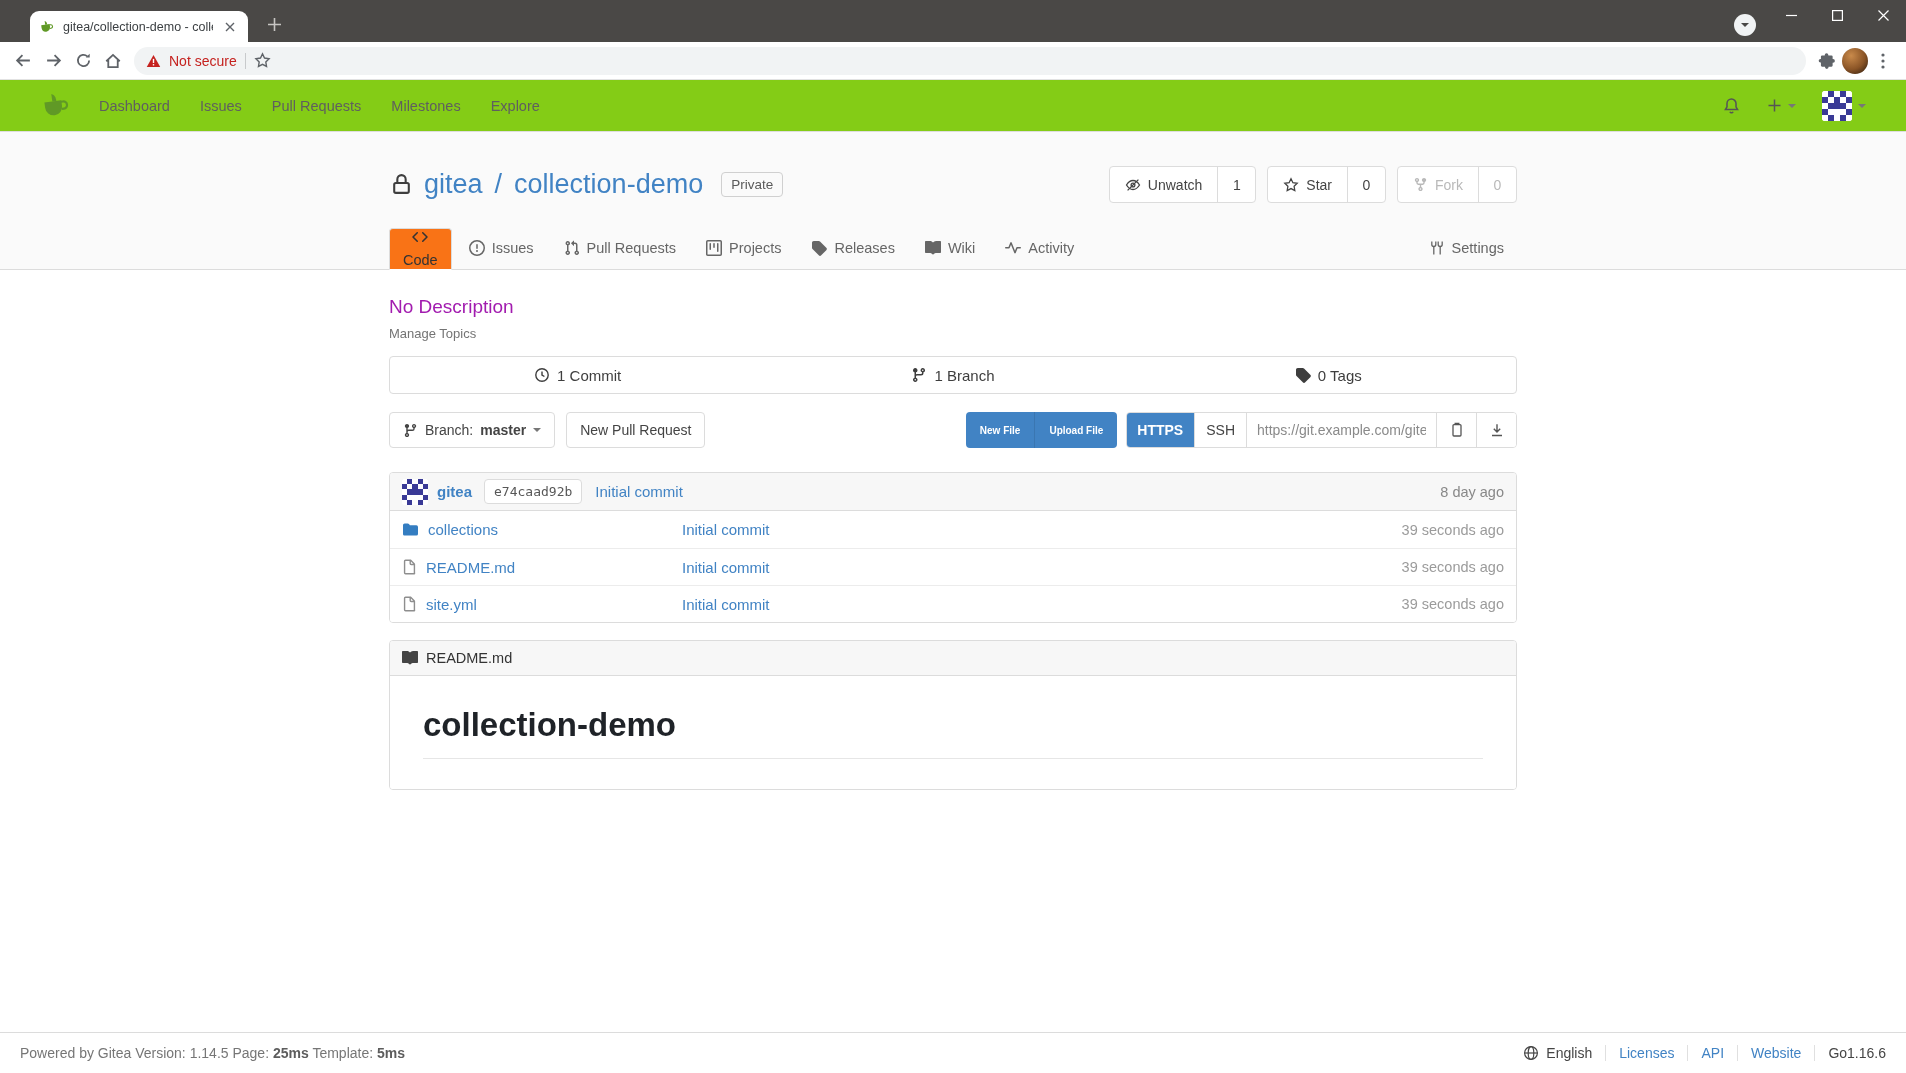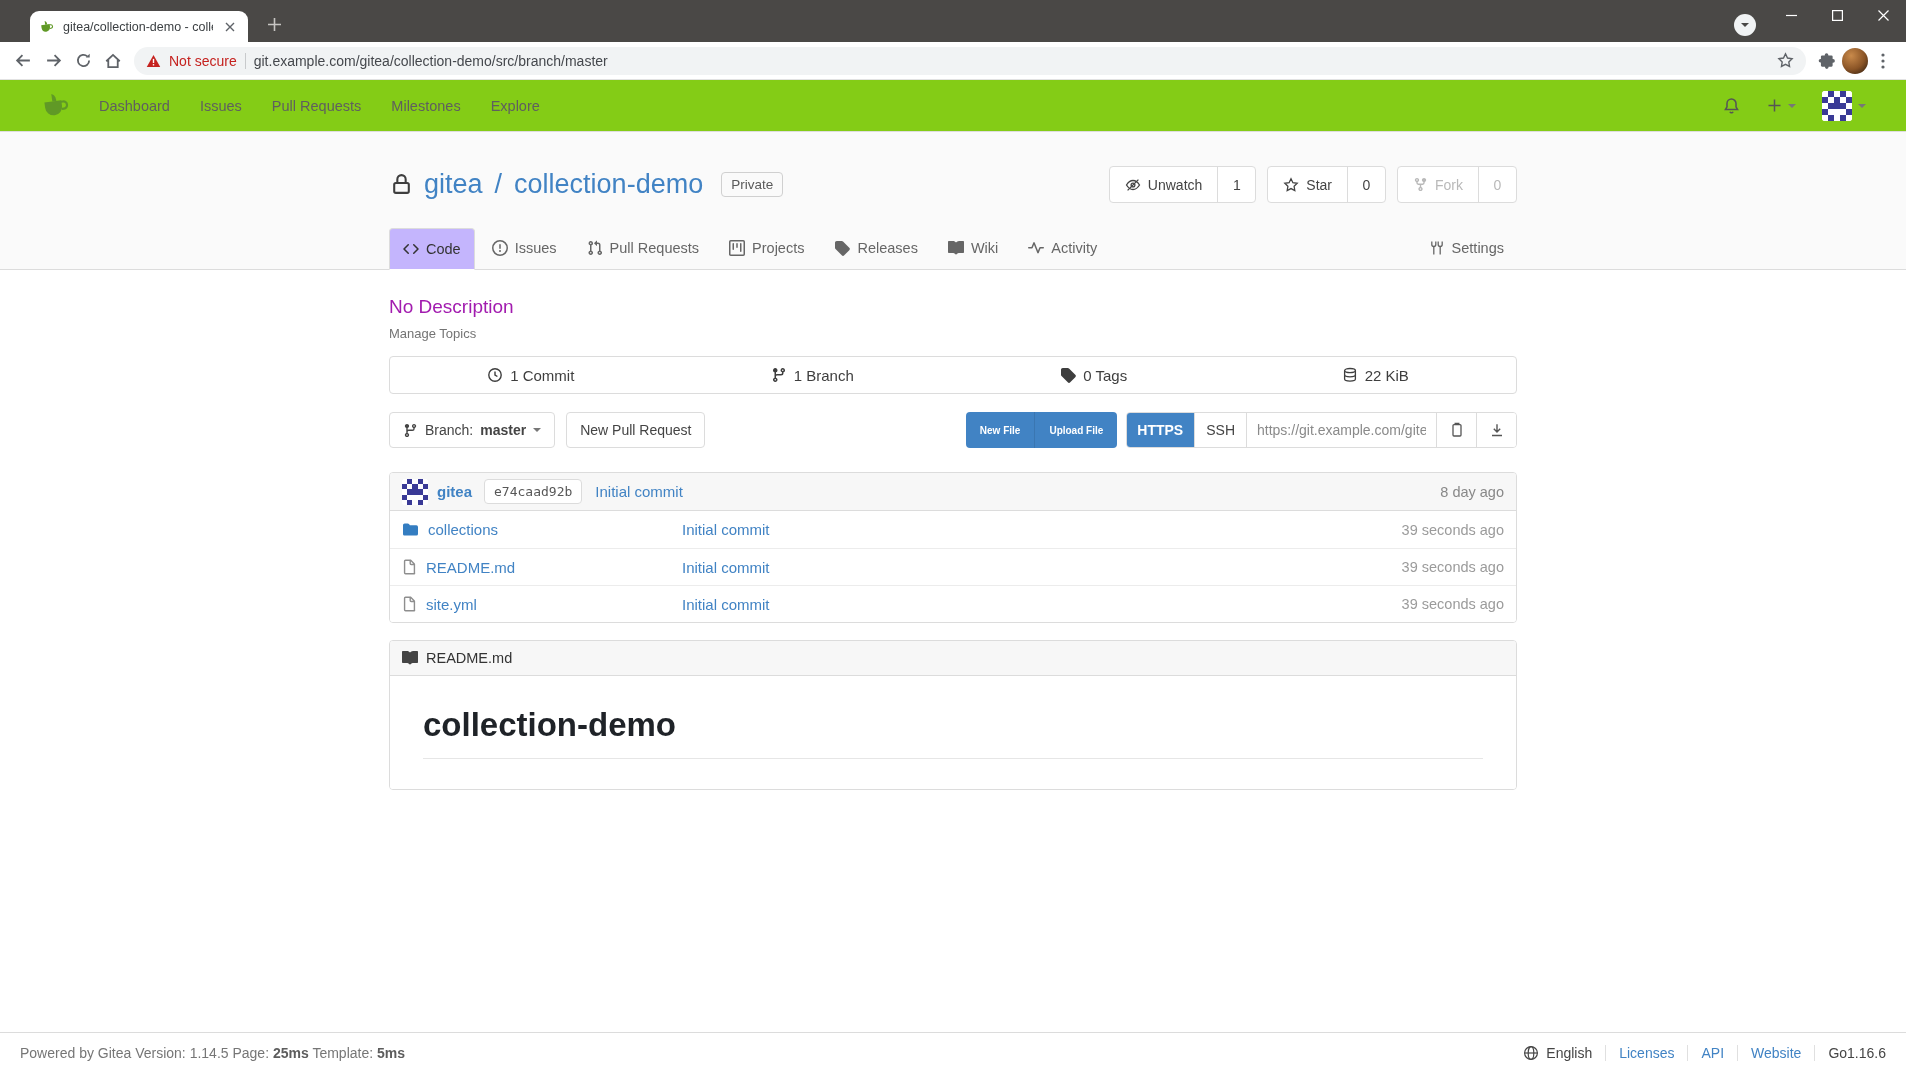--- a/index.html
+++ b/index.html
@@ -52,22 +52,22 @@
   .head-actions { margin-left:auto; display:flex; gap:11px; }
   .pair-btn { display:flex; height:37px; background:#fff; border:1px solid #dcdcdc; border-radius:4px; overflow:hidden; font-size:14px; color:#444; }
   .pair-main { display:flex; align-items:center; gap:7px; padding:0 15px; }
   .pair-count { display:flex; align-items:center; justify-content:center; min-width:38px; border-left:1px solid #dcdcdc; padding:0 10px; }
   .pair-btn.disabled .pair-main, .pair-btn.disabled .pair-count { color:#b9b9b9; }
 
   .tabs-row { display:flex; align-items:flex-end; margin-top:24px; height:42px; }
   .r-tab { display:inline-flex; align-items:center; gap:7px; height:42px; padding:0 13px; margin-right:4px;
            font-size:14.5px; color:#666; position:relative; }
   .r-tab .ico { color:#666; }
-  .r-tab.active { background:#c4b5fd; border:1px solid #dcdcdc; border-bottom-color:#fff; border-radius:4px 4px 0 0;
-                  top:1px; color:#333; }
+  .r-tab.active { background:#f97316; border:1px solid #dcdcdc; border-bottom-color:#fff; border-radius:4px 4px 0 0;
+                  top:1px; color:#333;flex-direction:column; }
   .r-tab.active .ico { color:#333; }
   .r-tab.settings { margin-left:auto; margin-right:0; }
 
   
   .content { padding-top:26px; }
   .descr { font-size:19px; color:#a21caf; }
   .topics { font-size:13px; color:#747474; margin-top:8px; display:inline-block; }
   .stats-bar { margin-top:14px; display:flex; border:1px solid #dcdcdc; border-radius:4px; height:38px; }
   .stat { flex:1; display:flex; align-items:center; justify-content:center; gap:7px; font-size:15px; color:#3e3e3e; }
 
@@ -193,21 +193,20 @@
   <div class="omnibox">
     <span class="ico">
       <svg width="15" height="14" viewBox="0 0 16 15">
           <path d="M8 1.2L15.2 14H0.8z" fill="#c5221f"></path>
           <rect x="7.25" y="5.2" width="1.5" height="4.4" fill="#fff"></rect>
           <rect x="7.25" y="10.8" width="1.5" height="1.5" fill="#fff"></rect>
         </svg>
     </span>
     <span class="notsecure">Not secure</span>
     <span class="omni-div"></span>
-    <span class="urltext">git.example.com/gitea/collection-demo/src/branch/master</span>
     <span class="ico" style="color:#5f6368">
       <svg width="17" height="17" viewBox="0 0 16 16">
           <path d="M8 1.8l1.9 3.9 4.3.6-3.1 3 .7 4.3L8 11.6l-3.8 2 .7-4.3-3.1-3 4.3-.6z" fill="none" stroke="currentColor" stroke-width="1.3"></path>
         </svg>
     </span>
   </div>
   <span class="navbtn">
     <svg width="18" height="18" viewBox="0 0 16 16">
         <path d="M6 2.6a1.6 1.6 0 0 1 3.2 0v.4H12a1 1 0 0 1 1 1v2.3h.4a1.6 1.6 0 0 1 0 3.2H13V12a1 1 0 0 1-1 1H9.4v.4a1.6 1.6 0 0 1-3.2 0V13H3.6a1 1 0 0 1-1-1V9.4h-.4a1.6 1.6 0 0 1 0-3.2h.4V4a1 1 0 0 1 1-1H6z" fill="#5f6368"></path>
       </svg>
@@ -421,30 +420,20 @@
         <span>1 Branch</span>
     </a>
     <a class="stat">
       <span class="ico" style="color:#3e3e3e">
         <svg width="16" height="16" viewBox="0 0 16 16" fill="currentColor">
             <path d="M2.5 7.775V2.75a.25.25 0 0 1 .25-.25h5.025a.25.25 0 0 1 .177.073l6.25 6.25a.25.25 0 0 1 0 .354l-5.025 5.025a.25.25 0 0 1-.354 0l-6.25-6.25a.25.25 0 0 1-.073-.177zm-1.5 0V2.75C1 1.784 1.784 1 2.75 1h5.025c.464 0 .91.184 1.238.513l6.25 6.25a1.75 1.75 0 0 1 0 2.474l-5.026 5.026a1.75 1.75 0 0 1-2.474 0l-6.25-6.25A1.75 1.75 0 0 1 1 7.775zM6 5a1 1 0 1 0 0 2 1 1 0 0 0 0-2z"></path>
           </svg>
       </span>
         <span>0 Tags</span>
     </a>
-    <span class="stat">
-      <span class="ico" style="color:#3e3e3e">
-        <svg width="16" height="16" viewBox="0 0 16 16" fill="none" stroke="currentColor" stroke-width="1.3">
-            <ellipse cx="8" cy="3.6" rx="5.4" ry="2.1"></ellipse>
-            <path d="M2.6 3.6v4.2c0 1.16 2.42 2.1 5.4 2.1s5.4-.94 5.4-2.1V3.6"></path>
-            <path d="M2.6 7.8V12c0 1.16 2.42 2.1 5.4 2.1s5.4-.94 5.4-2.1V7.8"></path>
-          </svg>
-      </span>
-        <span>22 KiB</span>
-    </span>
   </div>
 
   <div class="branch-row">
     <div class="btn" style="margin-right:11px">
       <span class="ico" style="color:#444">
         <svg width="15" height="15" viewBox="0 0 16 16" fill="currentColor">
             <path d="M11.75 2.5a.75.75 0 1 0 0 1.5.75.75 0 0 0 0-1.5zm-2.25.75a2.25 2.25 0 1 1 3 2.122V6A2.5 2.5 0 0 1 10 8.5H6a1 1 0 0 0-1 1v1.128a2.251 2.251 0 1 1-1.5 0V5.372a2.25 2.25 0 1 1 1.5 0v1.836A2.492 2.492 0 0 1 6 7h4a1 1 0 0 0 1-1v-.628A2.25 2.25 0 0 1 9.5 3.25zM4.25 12a.75.75 0 1 0 0 1.5.75.75 0 0 0 0-1.5zM3.5 3.25a.75.75 0 1 1 1.5 0 .75.75 0 0 1-1.5 0z"></path>
           </svg>
       </span>
       <span>Branch:</span>

